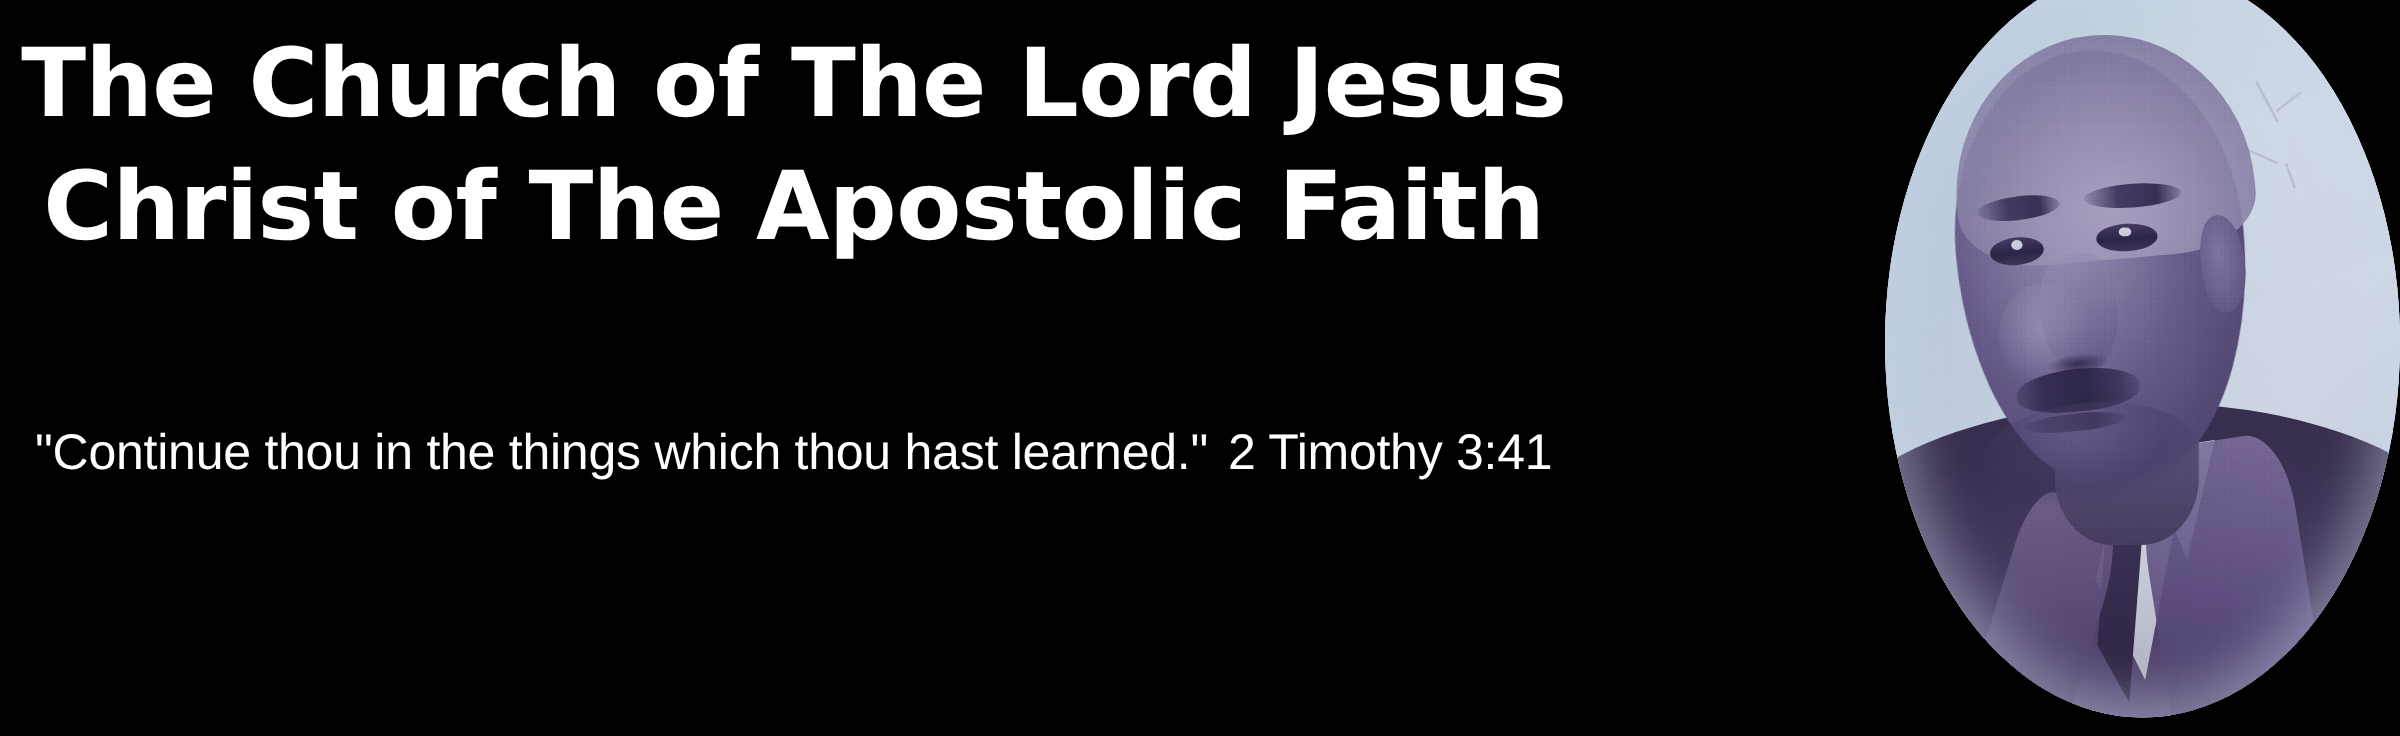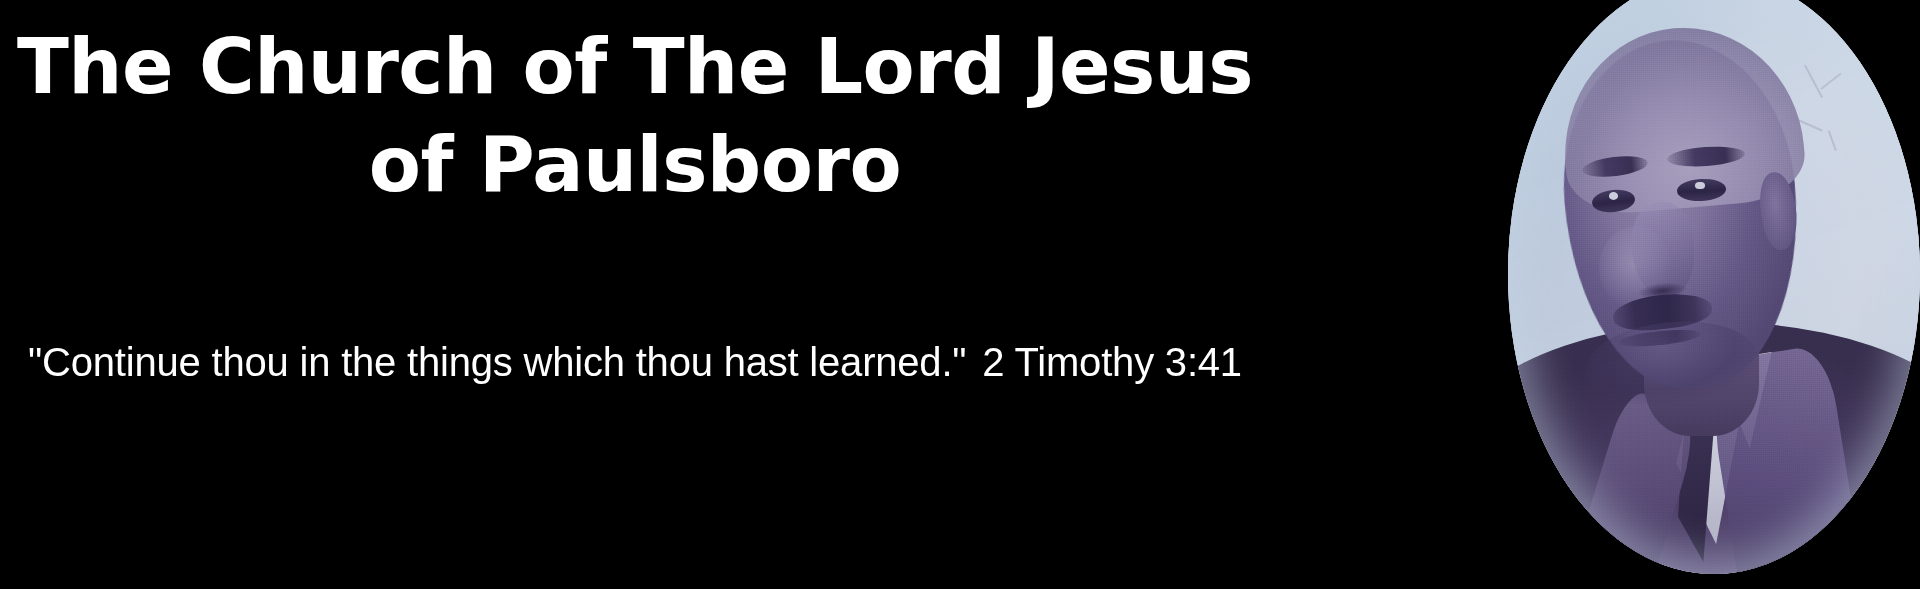--- a/index.html
+++ b/index.html
@@ -330,21 +330,21 @@
   .crack.c3 { left: 70%; top: 24%; width: 7%;  height: 1.5px; transform: rotate(24deg); }
   .crack.c4 { left: 78%; top: 26%; width: 5%;  height: 1.5px; transform: rotate(70deg); }
 </style>
 </head>
 <body>
 
 <div id="banner">
 
   <div id="headline">
     <div class="headline-line">The Church of The Lord Jesus</div>
-    <div class="headline-line">of Paulsboro</div>
+    <div class="headline-line">Christ of The Apostolic Faith</div>
   </div>
 
   <div id="subtitle">
     <span class="sub-text">"Continue thou in the things which thou hast learned."</span><span class="ref-gap"></span><span class="sub-text">2 Timothy 3:41</span>
   </div>
 
   <div id="portrait-wrap">
     <div id="portrait">
       <div class="bg-wash"></div>
       <div class="bg-wash2"></div>

